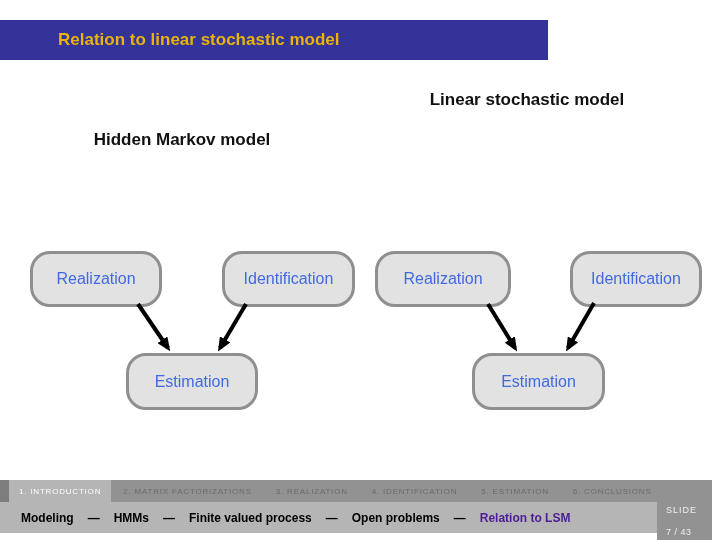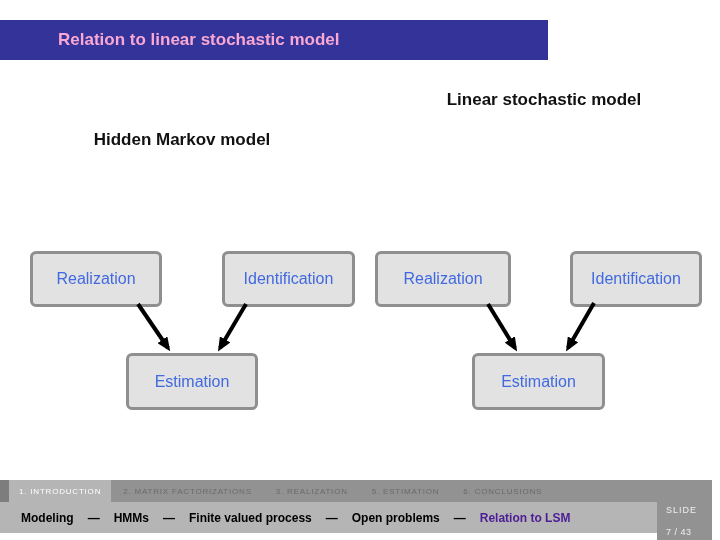--- a/index.html
+++ b/index.html
@@ -2,33 +2,33 @@
 <html><head>
 <meta charset="utf-8">
 <style>
   html,body { margin:0; padding:0; background:#fff; }
   .slide {
     position:relative; width:720px; height:540px; background:#ffffff;
     font-family:"Liberation Sans", sans-serif; overflow:hidden;
   }
   .title-bar {
     position:absolute; left:0; top:20px; width:548px; height:40px;
-    background:var(--title-bar,#333399); color:#f9a8d4;
+    background:var(--title-bar,#333399); color:#eab308;
     display:flex; align-items:center; padding-left:58px; box-sizing:border-box;
     font-weight:bold; font-size:17px;
   }
   .col-header {
     position:absolute; top:90px; font-weight:bold; font-size:17px;
     color:#111111; text-align:center; white-space:nowrap;
   }
   .col-header.left  { left:52px;  width:260px;margin-top:40px; }
-  .col-header.right { left:414px; width:260px; }
+  .col-header.right { left:397px; width:260px; }
   .node {
     position:absolute; background:var(--box-fill,#e2e2e2);
-    border:3px solid var(--box-border,#8f8f8f); border-radius:6px;
+    border:3px solid var(--box-border,#8f8f8f); border-radius:20px;
     display:flex; align-items:center; justify-content:center;
     color:var(--box-text,#4169e1); font-size:16px; box-sizing:border-box;
   }
   .hmm-realization    { left:30px;  top:251px; width:132px; height:56px; }
   .hmm-identification { left:222px; top:251px; width:133px; height:56px; }
   .hmm-estimation     { left:126px; top:353px; width:132px; height:57px; }
   .lsm-realization    { left:375px; top:251px; width:136px; height:56px; }
   .lsm-identification { left:570px; top:251px; width:132px; height:56px; }
   .lsm-estimation     { left:472px; top:353px; width:133px; height:57px; }
   svg.arrows { position:absolute; left:0; top:0; width:720px; height:540px; pointer-events:none; }
@@ -98,20 +98,21 @@
     <line x1="246" y1="304" x2="220" y2="348" stroke="#000" stroke-width="4" marker-end="url(#ah)"></line>
     <line x1="488" y1="304" x2="515" y2="348" stroke="#000" stroke-width="4" marker-end="url(#ah)"></line>
     <line x1="594" y1="303" x2="568" y2="348" stroke="#000" stroke-width="4" marker-end="url(#ah)"></line>
   </svg>
 
   <div class="nav-bar">
     <div class="nav-edge"></div>
     <div class="nav-item active">1. INTRODUCTION</div>
     <div class="nav-item">2. MATRIX FACTORIZATIONS</div>
     <div class="nav-item">3. REALIZATION</div>
+    <div class="nav-item">4. IDENTIFICATION</div>
     <div class="nav-item">5. ESTIMATION</div>
     <div class="nav-item">6. CONCLUSIONS</div>
   </div>
 
   <div class="footer">
     <span class="crumb">Modeling</span>
     <span class="sep">—</span>
     <span class="crumb">HMMs</span>
     <span class="sep">—</span>
     <span class="crumb">Finite valued process</span>

